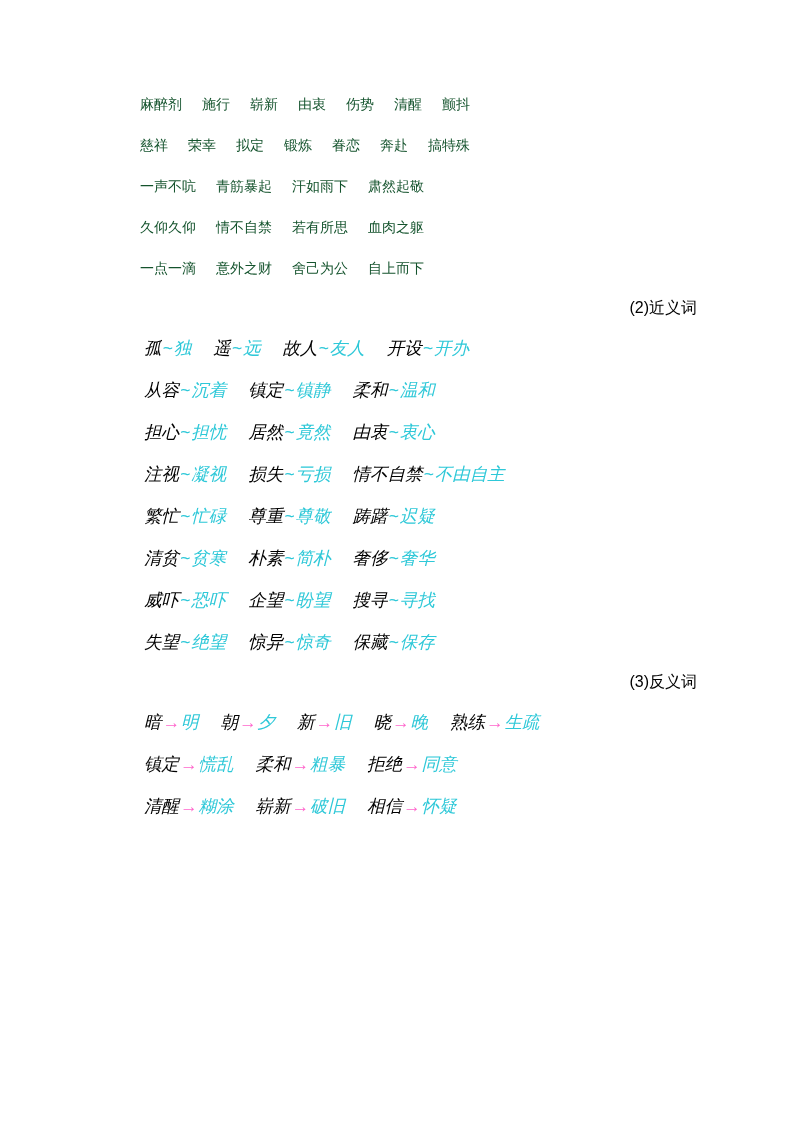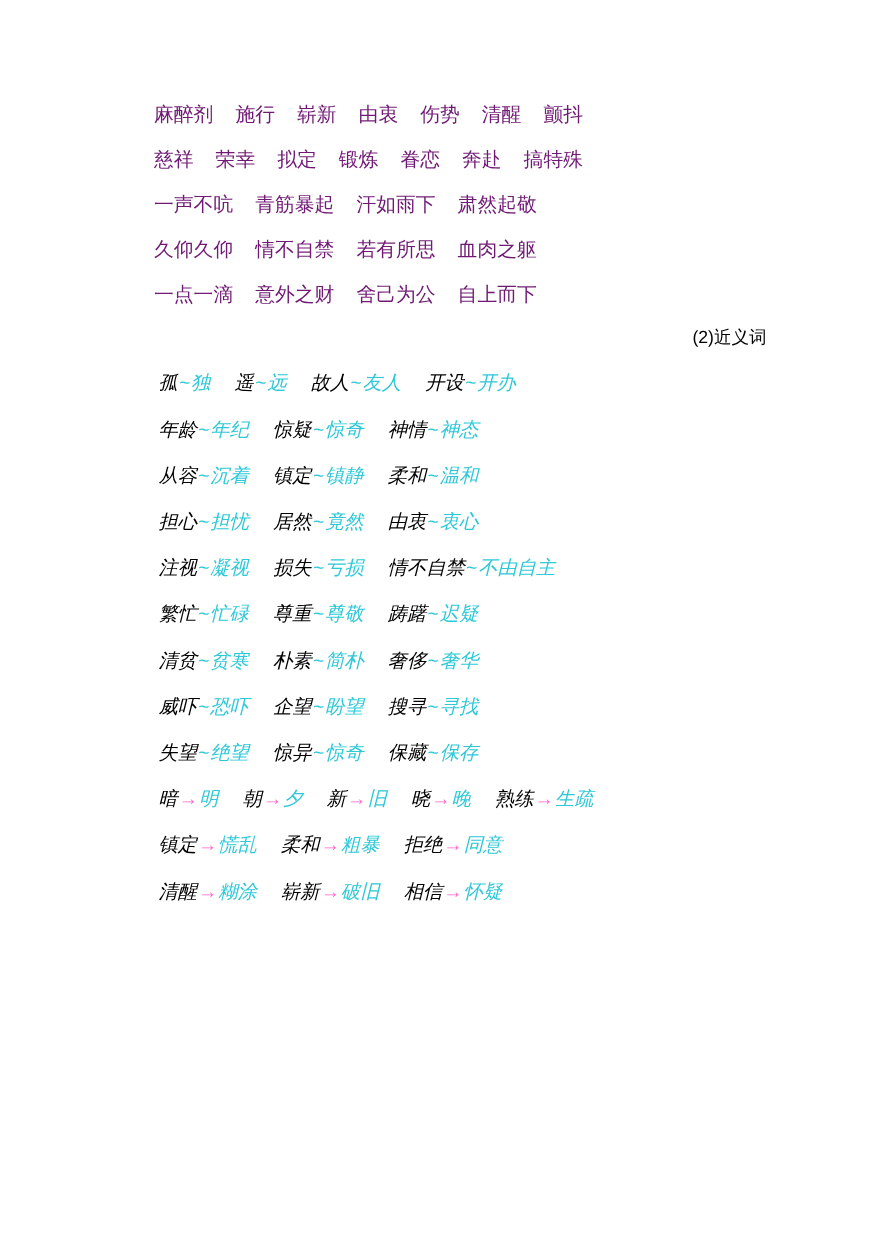--- a/index.html
+++ b/index.html
@@ -16,24 +16,25 @@
     overflow: hidden;
   }
   .page {
     position: relative;
     width: 793px;
     height: 1122px;
     box-sizing: border-box;
     padding: 84px 96px 0 96px;
   }
   .line {
-    font-size: 18px;
+    font-size: 14px;
     line-height: 41px;
     white-space: nowrap;
-    color: #701a75;
+    color: #14532d;
+    font-family: Liberation Serif, serif;
   }
   
   .group-words .line {
     padding-left: 44px;
   }
   .group-words .line .w {
     margin-right: 20px;
   }
   .group-words .line .w:last-child {
     margin-right: 0;
@@ -89,32 +90,32 @@
     <div class="line"><span class="w">慈祥</span><span class="w">荣幸</span><span class="w">拟定</span><span class="w">锻炼</span><span class="w">眷恋</span><span class="w">奔赴</span><span class="w">搞特殊</span></div>
     <div class="line"><span class="w">一声不吭</span><span class="w">青筋暴起</span><span class="w">汗如雨下</span><span class="w">肃然起敬</span></div>
     <div class="line"><span class="w">久仰久仰</span><span class="w">情不自禁</span><span class="w">若有所思</span><span class="w">血肉之躯</span></div>
     <div class="line"><span class="w">一点一滴</span><span class="w">意外之财</span><span class="w">舍己为公</span><span class="w">自上而下</span></div>
   </div>
 
   <div>
     <div class="section-label">(2)近义词</div>
     <div class="pair-rows">
         <div class="pair-line"><span class="pair"><span class="lhs">孤</span><span class="sep-syn">~</span><span class="rhs-syn">独</span></span><span class="pair"><span class="lhs">遥</span><span class="sep-syn">~</span><span class="rhs-syn">远</span></span><span class="pair"><span class="lhs">故人</span><span class="sep-syn">~</span><span class="rhs-syn">友人</span></span><span class="pair"><span class="lhs">开设</span><span class="sep-syn">~</span><span class="rhs-syn">开办</span></span></div>
-        <div class="pair-line"><span class="pair"><span class="lhs">年龄</span><span class="sep-syn">~</span><span class="rhs-syn">年纪</span></span><span class="pair"><span class="lhs">惊疑</span><span class="sep-syn">~</span><span class="rhs-syn">惊奇</span></span><span class="pair"><span class="lhs">神情</span><span class="sep-syn">~</span><span class="rhs-syn">神态</span></span></div>
         <div class="pair-line"><span class="pair"><span class="lhs">从容</span><span class="sep-syn">~</span><span class="rhs-syn">沉着</span></span><span class="pair"><span class="lhs">镇定</span><span class="sep-syn">~</span><span class="rhs-syn">镇静</span></span><span class="pair"><span class="lhs">柔和</span><span class="sep-syn">~</span><span class="rhs-syn">温和</span></span></div>
         <div class="pair-line"><span class="pair"><span class="lhs">担心</span><span class="sep-syn">~</span><span class="rhs-syn">担忧</span></span><span class="pair"><span class="lhs">居然</span><span class="sep-syn">~</span><span class="rhs-syn">竟然</span></span><span class="pair"><span class="lhs">由衷</span><span class="sep-syn">~</span><span class="rhs-syn">衷心</span></span></div>
         <div class="pair-line"><span class="pair"><span class="lhs">注视</span><span class="sep-syn">~</span><span class="rhs-syn">凝视</span></span><span class="pair"><span class="lhs">损失</span><span class="sep-syn">~</span><span class="rhs-syn">亏损</span></span><span class="pair"><span class="lhs">情不自禁</span><span class="sep-syn">~</span><span class="rhs-syn">不由自主</span></span></div>
         <div class="pair-line"><span class="pair"><span class="lhs">繁忙</span><span class="sep-syn">~</span><span class="rhs-syn">忙碌</span></span><span class="pair"><span class="lhs">尊重</span><span class="sep-syn">~</span><span class="rhs-syn">尊敬</span></span><span class="pair"><span class="lhs">踌躇</span><span class="sep-syn">~</span><span class="rhs-syn">迟疑</span></span></div>
         <div class="pair-line"><span class="pair"><span class="lhs">清贫</span><span class="sep-syn">~</span><span class="rhs-syn">贫寒</span></span><span class="pair"><span class="lhs">朴素</span><span class="sep-syn">~</span><span class="rhs-syn">简朴</span></span><span class="pair"><span class="lhs">奢侈</span><span class="sep-syn">~</span><span class="rhs-syn">奢华</span></span></div>
         <div class="pair-line"><span class="pair"><span class="lhs">威吓</span><span class="sep-syn">~</span><span class="rhs-syn">恐吓</span></span><span class="pair"><span class="lhs">企望</span><span class="sep-syn">~</span><span class="rhs-syn">盼望</span></span><span class="pair"><span class="lhs">搜寻</span><span class="sep-syn">~</span><span class="rhs-syn">寻找</span></span></div>
         <div class="pair-line"><span class="pair"><span class="lhs">失望</span><span class="sep-syn">~</span><span class="rhs-syn">绝望</span></span><span class="pair"><span class="lhs">惊异</span><span class="sep-syn">~</span><span class="rhs-syn">惊奇</span></span><span class="pair"><span class="lhs">保藏</span><span class="sep-syn">~</span><span class="rhs-syn">保存</span></span></div>
       </div>
   </div>
 
   <div>
+    <div class="section-label">(3)反义词</div>
     <div class="pair-rows">
         <div class="pair-line"><span class="pair"><span class="lhs">暗</span><span class="sep-ant">→</span><span class="rhs-ant">明</span></span><span class="pair"><span class="lhs">朝</span><span class="sep-ant">→</span><span class="rhs-ant">夕</span></span><span class="pair"><span class="lhs">新</span><span class="sep-ant">→</span><span class="rhs-ant">旧</span></span><span class="pair"><span class="lhs">晓</span><span class="sep-ant">→</span><span class="rhs-ant">晚</span></span><span class="pair"><span class="lhs">熟练</span><span class="sep-ant">→</span><span class="rhs-ant">生疏</span></span></div>
         <div class="pair-line"><span class="pair"><span class="lhs">镇定</span><span class="sep-ant">→</span><span class="rhs-ant">慌乱</span></span><span class="pair"><span class="lhs">柔和</span><span class="sep-ant">→</span><span class="rhs-ant">粗暴</span></span><span class="pair"><span class="lhs">拒绝</span><span class="sep-ant">→</span><span class="rhs-ant">同意</span></span></div>
         <div class="pair-line"><span class="pair"><span class="lhs">清醒</span><span class="sep-ant">→</span><span class="rhs-ant">糊涂</span></span><span class="pair"><span class="lhs">崭新</span><span class="sep-ant">→</span><span class="rhs-ant">破旧</span></span><span class="pair"><span class="lhs">相信</span><span class="sep-ant">→</span><span class="rhs-ant">怀疑</span></span></div>
       </div>
   </div>
 
 </div>
 
 </body></html>

